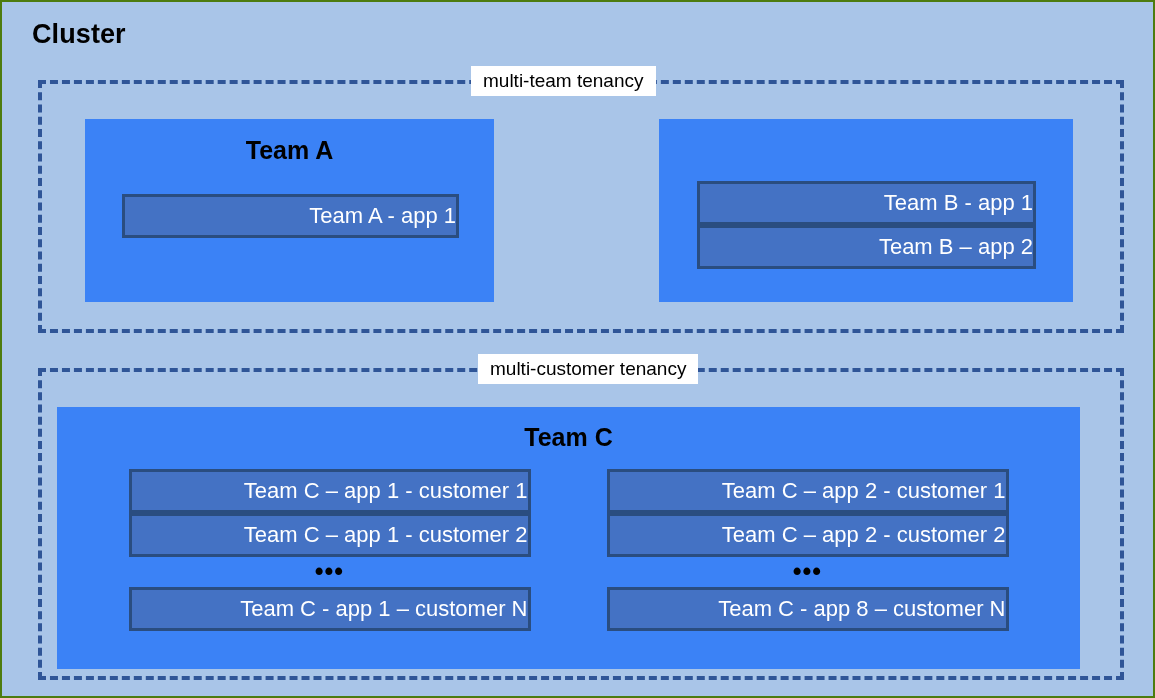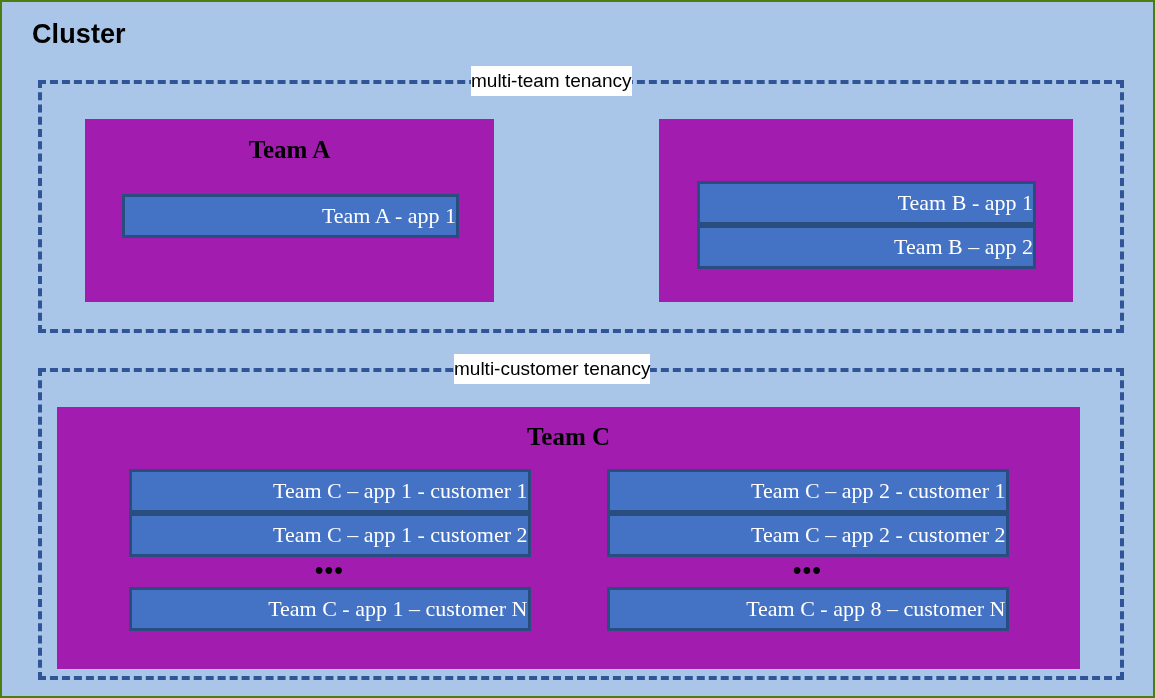--- a/index.html
+++ b/index.html
@@ -53,39 +53,38 @@
     height: 312px;
   }
 
   .tenancy-label {
     position: absolute;
     background: #ffffff;
     color: #000000;
     font-size: 19px;
     line-height: 30px;
     height: 30px;
-    padding: 0 0;
+    padding: 0 12px;
     white-space: nowrap;
     text-align: center;
   }
   #label-multi-team {
     left: 469px;
     top: 64px;
   }
   #label-multi-customer {
-    left: 452px;
+    left: 476px;
     top: 352px;
   }
 
   
   .team-box {
     position: absolute;
     box-sizing: border-box;
-    background: #a21caf;
-    font-family: Liberation Serif, serif;
+    background: #3b82f6;
   }
   #team-a-box {
     left: 83px;
     top: 117px;
     width: 409px;
     height: 183px;
   }
   #team-b-box {
     left: 657px;
     top: 117px;

